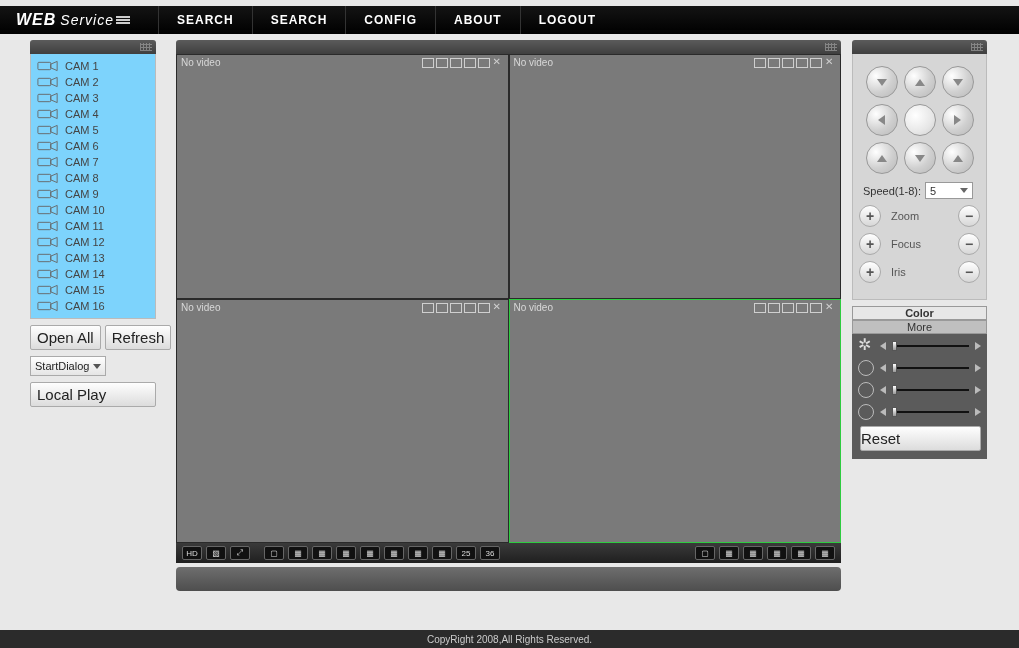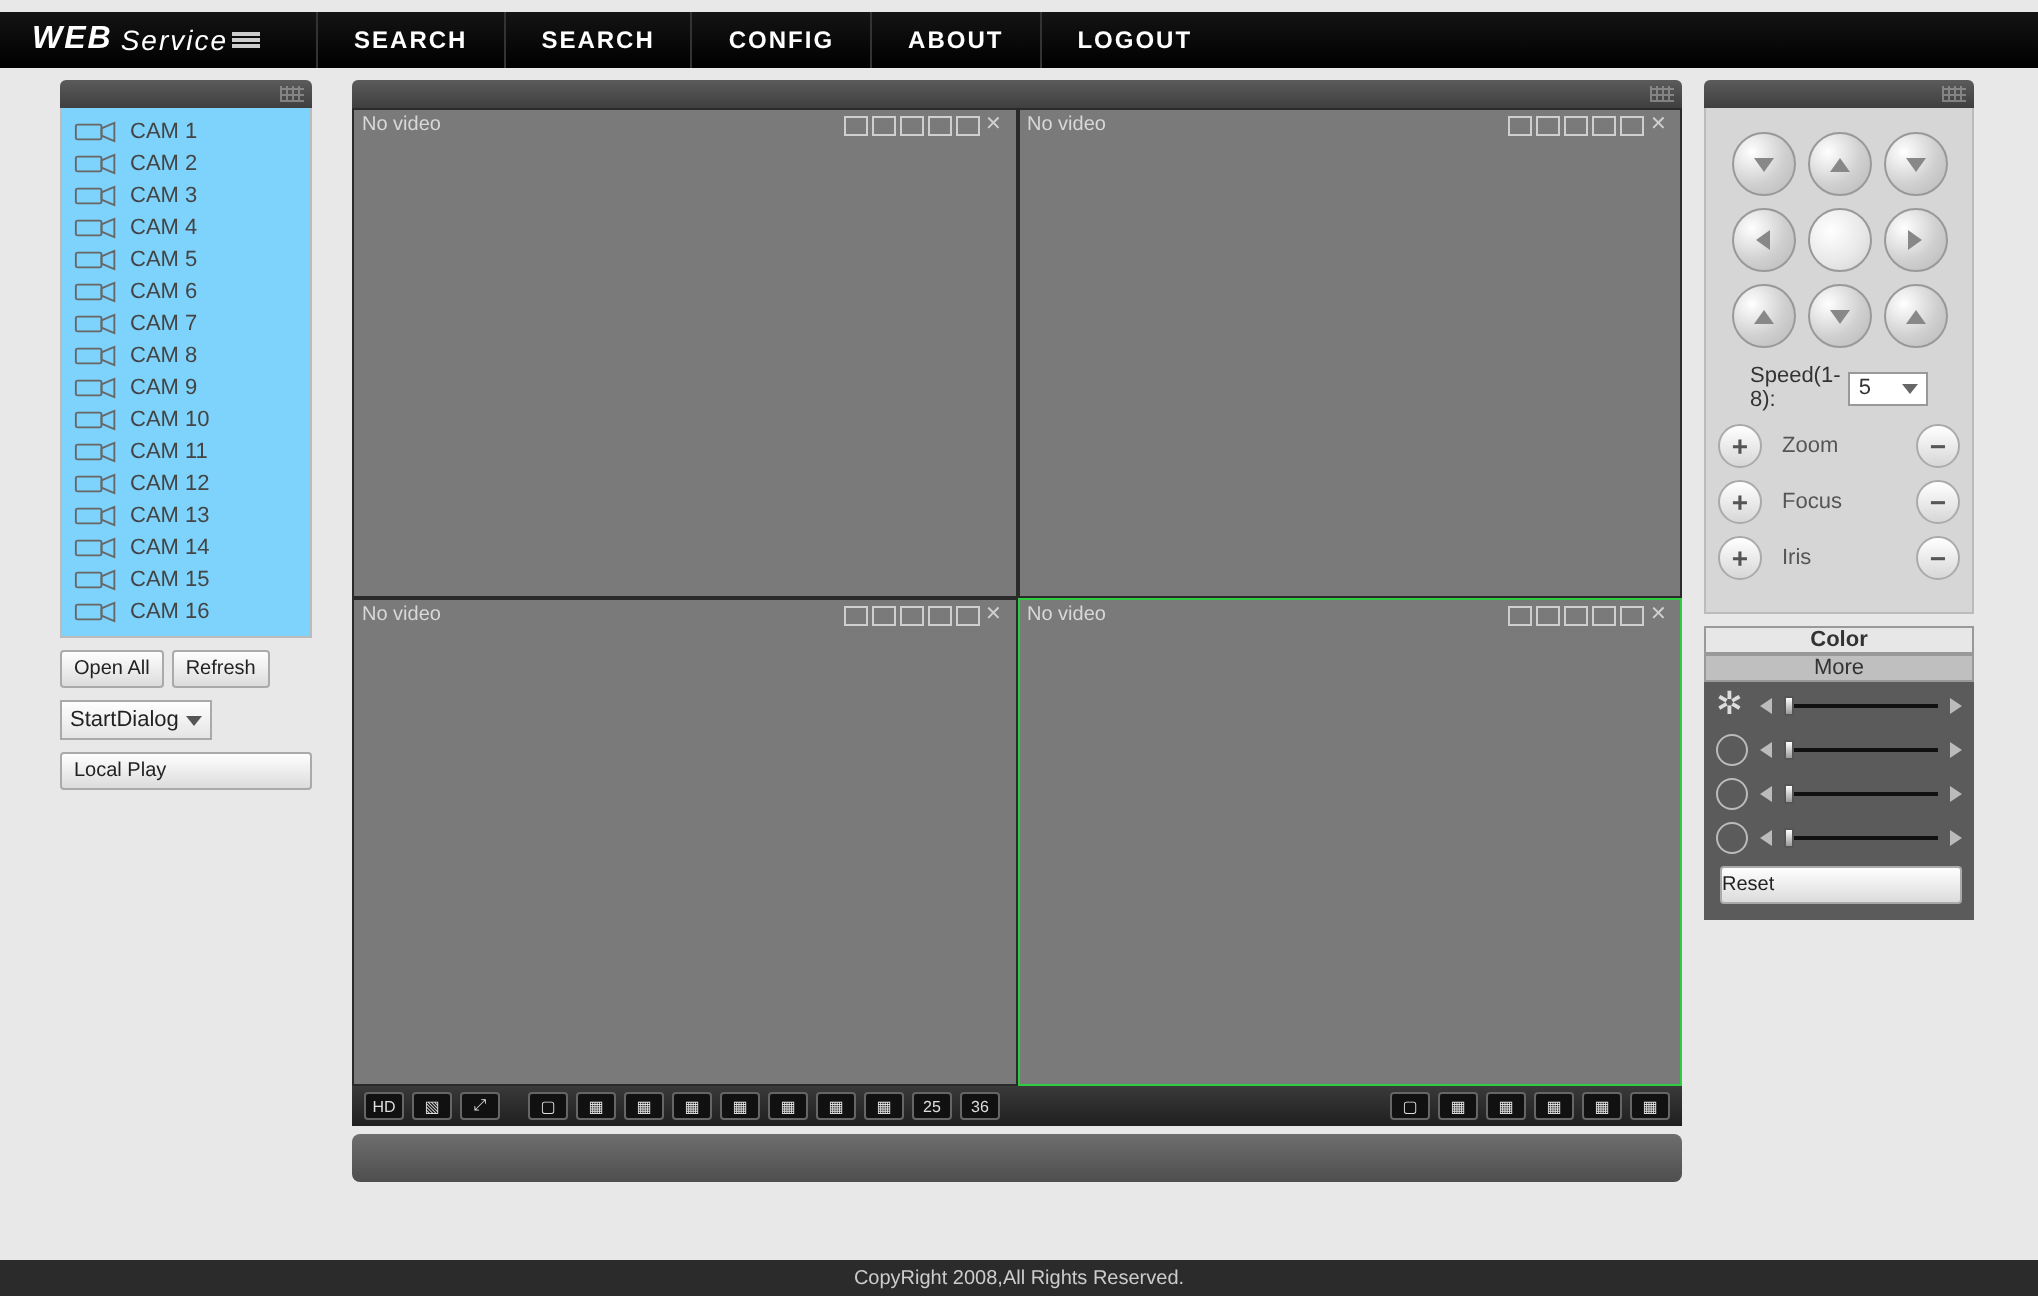--- a/index.html
+++ b/index.html
@@ -18,21 +18,21 @@
 .workspace { position:absolute; left:0; top:40px; right:0; bottom:18px; }
 
 
 .sidebar { position:absolute; left:30px; top:0; width:126px; }
 .panel-head { height:14px; background: linear-gradient(#5b5b5b,#3f3f3f); border-radius:3px 3px 0 0; position:relative; }
 .panel-head .grip { position:absolute; right:4px; top:3px; width:12px; height:8px; background: repeating-linear-gradient(90deg,#aaa 0 1px,transparent 1px 3px), repeating-linear-gradient(0deg,#aaa 0 1px,transparent 1px 3px); opacity:.6;}
 .camlist { background:#7dd3fc; border:1px solid #bbb; border-top:none; padding:4px 0; }
 .cam { display:flex; align-items:center; gap:6px; padding:2px 6px; color:#444; cursor:pointer; }
 .cam svg { width:22px; height:12px; }
 .side-btns { margin-top:6px; display:flex; gap:4px;}
-.btn { background: linear-gradient(#fefefe,#dcdcdc); border:1px solid #aaa; border-radius:2px; padding:3px 6px; font-size:10px; color:#222; cursor:pointer; white-space:nowrap;}
+.btn { background: linear-gradient(#fefefe,#dcdcdc); border:1px solid #aaa; border-radius:2px; padding:3px 6px; font-size:15px; color:#222; cursor:pointer; white-space:nowrap;}
 .select-like { margin-top:6px; display:flex; align-items:center; }
 .select-like .sel { background: linear-gradient(#fefefe,#e5e5e5); border:1px solid #aaa; padding:3px 4px; font-size:11px; color:#222; display:flex; align-items:center; gap:4px; cursor:pointer;}
 .select-like .sel .tri { width:0;height:0;border-left:4px solid transparent;border-right:4px solid transparent;border-top:5px solid #555; }
 
 
 .viewer { position:absolute; left:176px; top:0; width:665px; }
 .viewer .panel-head { width:100%; }
 .grid { display:grid; grid-template-columns:1fr 1fr; grid-template-rows:1fr 1fr; width:665px; height:489px; }
 .tile { position:relative; background:#7a7a7a; border:1px solid #2a2a2a; }
 .tile.active { border:1px solid #2ecc40; }
@@ -51,21 +51,21 @@
 
 .rightpanel { position:absolute; left:852px; top:0; width:135px; }
 .rightpanel .panel-body { background:#d6d6d6; border:1px solid #bbb; border-top:none; padding:6px 6px 10px; }
 .ptz { display:grid; grid-template-columns:repeat(3,32px); grid-template-rows:repeat(3,32px); gap:6px; justify-content:center; margin:6px 0 8px; }
 .ptz .b { width:32px;height:32px;border-radius:50%;background:radial-gradient(circle at 30% 30%,#fff,#d0d0d0 55%,#b8b8b8);border:1px solid #999;display:flex;align-items:center;justify-content:center;cursor:pointer;color:#777;}
 .ptz .b.center{background:radial-gradient(circle at 35% 35%,#fff,#e7e7e7 60%,#cfcfcf);}
 .tri-u{width:0;height:0;border-left:5px solid transparent;border-right:5px solid transparent;border-bottom:7px solid #888;}
 .tri-d{width:0;height:0;border-left:5px solid transparent;border-right:5px solid transparent;border-top:7px solid #888;}
 .tri-l{width:0;height:0;border-top:5px solid transparent;border-bottom:5px solid transparent;border-right:7px solid #888;}
 .tri-r{width:0;height:0;border-top:5px solid transparent;border-bottom:5px solid transparent;border-left:7px solid #888;}
-.row { display:flex; align-items:center; gap:4px; margin:4px 16px; color:#333; font-size:11px;}
+.row { display:flex; align-items:center; gap:4px; margin:4px 4px; color:#333; font-size:11px;}
 .row .sel2 { background:#fff;border:1px solid #999;padding:0 4px;height:17px;display:flex;align-items:center;gap:10px;cursor:pointer; width:48px; justify-content:space-between;}
 .row .sel2 .tri { width:0;height:0;border-left:4px solid transparent;border-right:4px solid transparent;border-top:5px solid #666;}
 .zfi .circ{width:22px;height:22px;border-radius:50%;background:linear-gradient(#fff,#d7d7d7);border:1px solid #aaa;display:flex;align-items:center;justify-content:center;color:#555;font-weight:bold;cursor:pointer;font-size:14px;}
 .zfi { display:flex; align-items:center; gap:10px; margin:6px 0; }
 .zfi .lbl{flex:1;text-align:left;color:#555;}
 
 
 .colorpanel { margin-top:6px; }
 .tabs { display:flex; height:18px;flex-direction:column; }
 .tabs .t { flex:1; background:#bfbfbf; color:#333; display:flex;align-items:center;justify-content:center;border:1px solid #999;cursor:pointer;}

